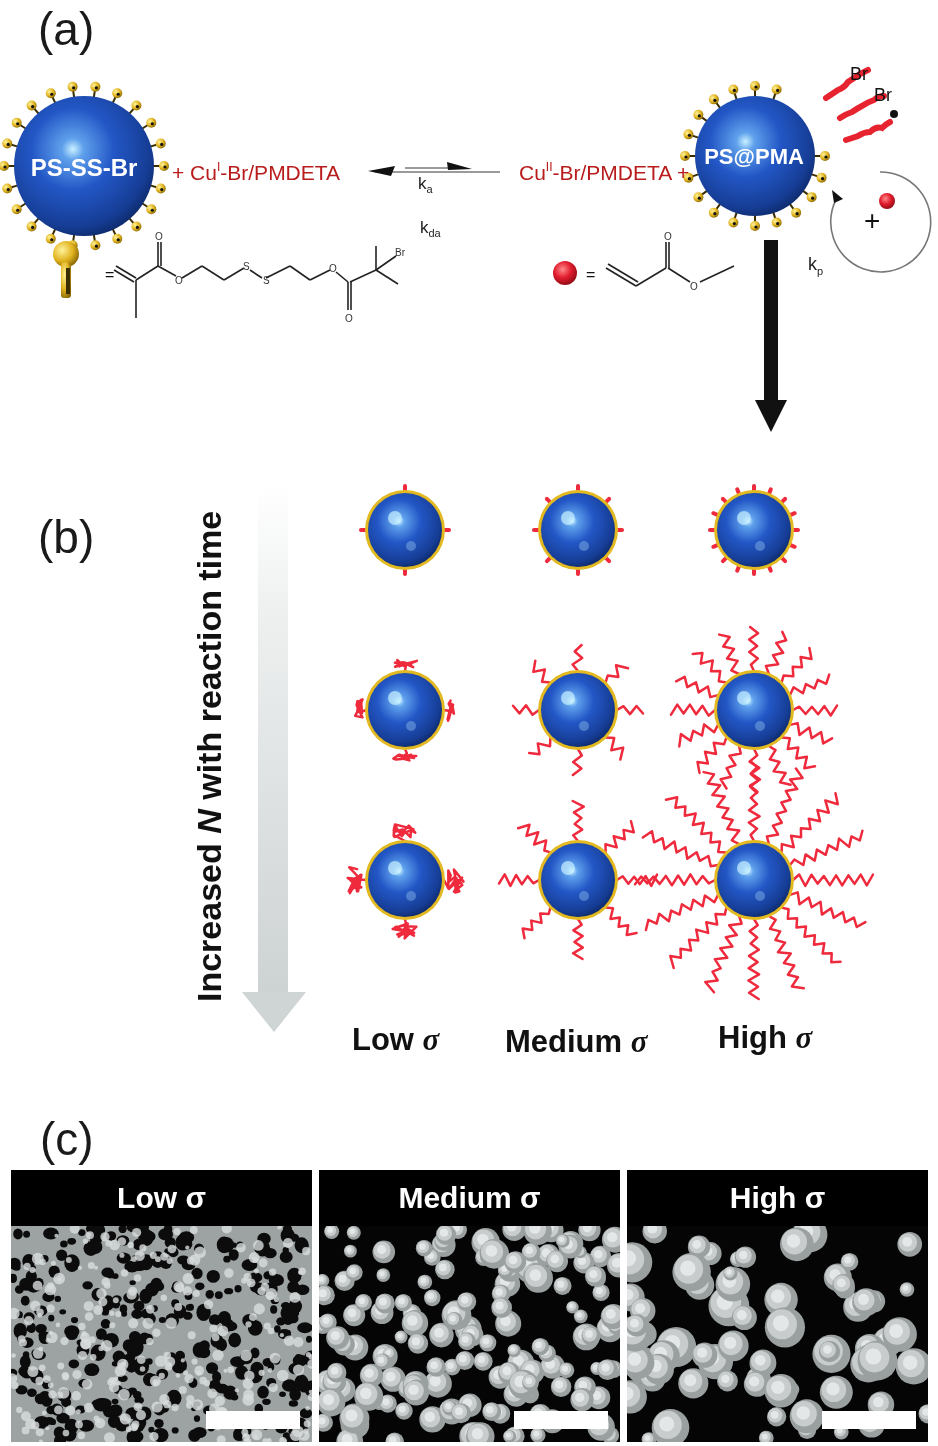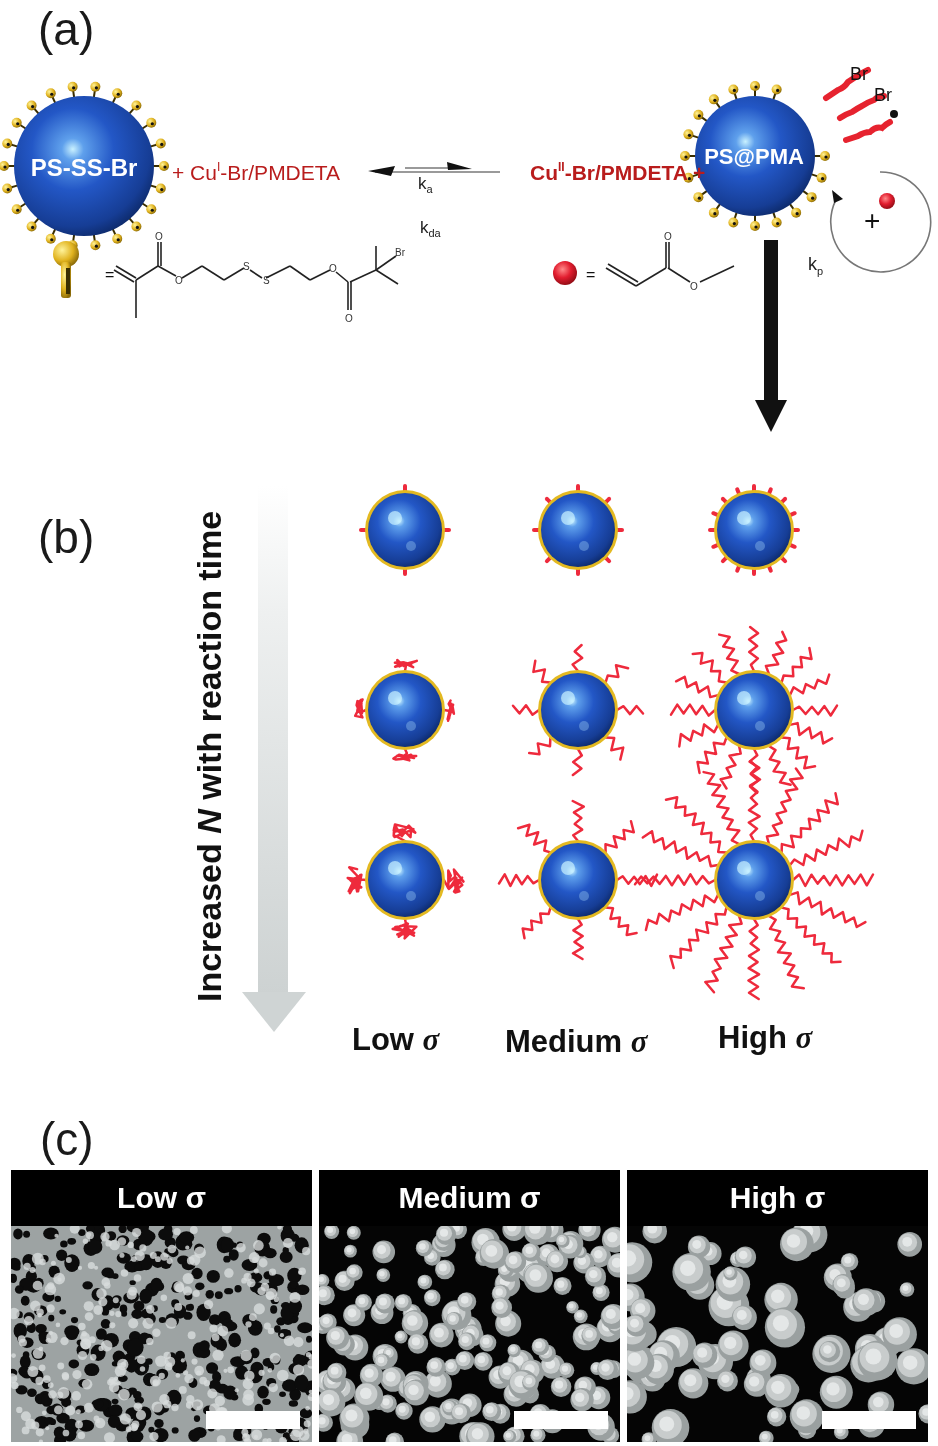--- a/index.html
+++ b/index.html
@@ -261,21 +261,21 @@
     <text x="664" y="240">O</text>
     <text x="690" y="290">O</text>
   </g>
 
   <text x="808" y="270" font-family="Liberation Sans, sans-serif" font-size="18" fill="#222"><tspan>k</tspan><tspan font-size="11" dy="5">p</tspan></text>
 </svg>
 
 <div class="abs rxn-text" style="left:172px; top:160px;"><span>+ Cu</span><sup>I</sup><span>-Br/PMDETA</span></div>
 <div class="abs k-label" style="left:418px; top:134px;margin-top:40px;"><span>k</span><sub>a</sub></div>
 <div class="abs k-label" style="left:420px; top:174px;margin-top:44px;"><span>k</span><sub>da</sub></div>
-<div class="abs rxn-text" style="left:530px; top:160px;font-weight:bold;"><span>Cu</span><sup>II</sup><span>-Br/PMDETA +</span></div>
+<div class="abs rxn-text" style="left:519px; top:160px;"><span>Cu</span><sup>II</sup><span>-Br/PMDETA +</span></div>
 
 <div class="abs panel-label" style="left:38px; top:510px;">(b)</div>
 
 <svg class="abs" style="left:240px; top:480px;" width="70" height="560">
   <defs>
     <linearGradient id="gArrow" x1="0" y1="0" x2="0" y2="1">
       <stop offset="0" stop-color="#ffffff"></stop>
       <stop offset="0.25" stop-color="#eef0f0"></stop>
       <stop offset="1" stop-color="#cdd2d2"></stop>
     </linearGradient>

